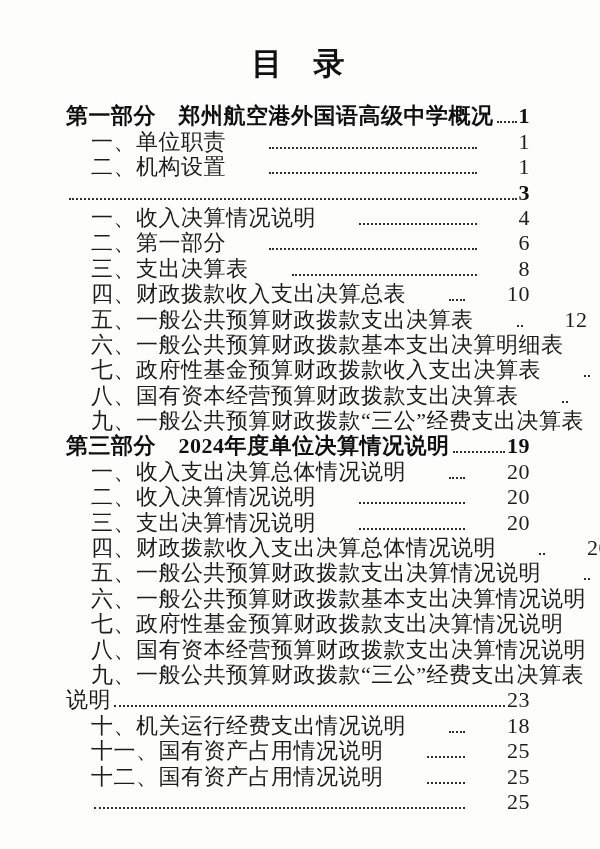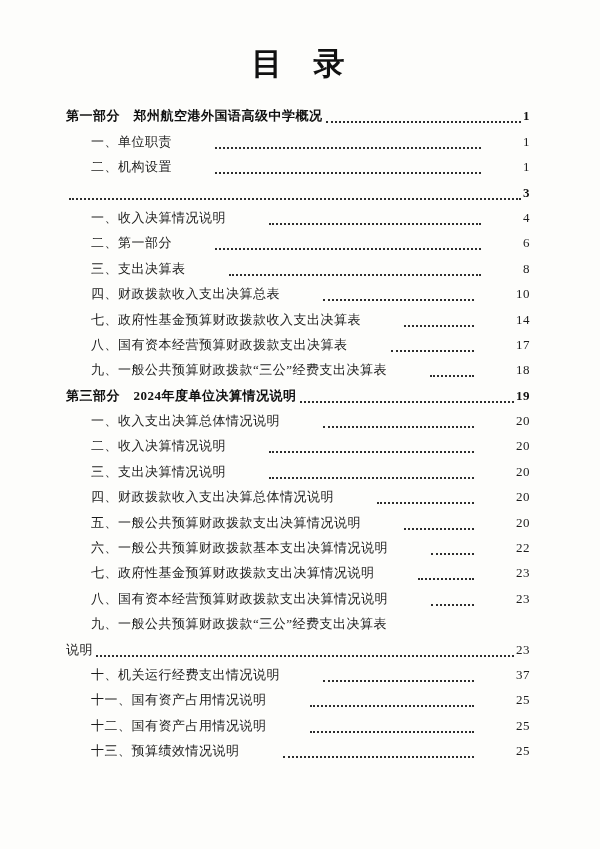--- a/index.html
+++ b/index.html
@@ -21,21 +21,21 @@
     font-weight:bold;
     text-align:center;
     line-height:40px;
     color:#111;
   }
   .toc { display:block; }
   .row {
     display:flex;
     align-items:flex-end;
     height:25.4px;
-    font-size:13px;
+    font-size:22px;
     line-height:22px;
   }
   .row .t {
     white-space:nowrap;
     letter-spacing:0.5px;
   }
   .row .leader {
     flex:1 1 auto;
     min-width:6px;
     border-bottom:2px dotted #2e2e2e;
@@ -87,20 +87,30 @@
       </div>
     <div class="row item">
         <span class="t">三、支出决算表</span>
         <span class="leader"></span>
         <span class="p">8</span>
       </div>
     <div class="row item">
         <span class="t">四、财政拨款收入支出决算总表</span>
         <span class="leader"></span>
         <span class="p">10</span>
+      </div>
+    <div class="row item">
+        <span class="t">五、一般公共预算财政拨款支出决算表</span>
+        <span class="leader"></span>
+        <span class="p">12</span>
+      </div>
+    <div class="row item">
+        <span class="t">六、一般公共预算财政拨款基本支出决算明细表</span>
+        <span class="leader"></span>
+        <span class="p">14</span>
       </div>
     <div class="row item">
         <span class="t">七、政府性基金预算财政拨款收入支出决算表</span>
         <span class="leader"></span>
         <span class="p">14</span>
       </div>
     <div class="row item">
         <span class="t">八、国有资本经营预算财政拨款支出决算表</span>
         <span class="leader"></span>
         <span class="p">17</span>
@@ -159,31 +169,30 @@
         <span class="t">九、一般公共预算财政拨款“三公”经费支出决算表</span>
       </div>
     <div class="row cont">
         <span class="t">说明</span>
         <span class="leader"></span>
         <span class="p">23</span>
       </div>
     <div class="row item">
         <span class="t">十、机关运行经费支出情况说明</span>
         <span class="leader"></span>
-        <span class="p">37</span>
+        <span class="p">18</span>
       </div>
     <div class="row item">
         <span class="t">十一、国有资产占用情况说明</span>
         <span class="leader"></span>
         <span class="p">25</span>
       </div>
     <div class="row item">
         <span class="t">十二、国有资产占用情况说明</span>
         <span class="leader"></span>
         <span class="p">25</span>
       </div>
     <div class="row item">
-        <span class="t">十三、预算绩效情况说明</span>
         <span class="leader"></span>
         <span class="p">25</span>
       </div>
   </div>
 </div>
 
 </body></html>

